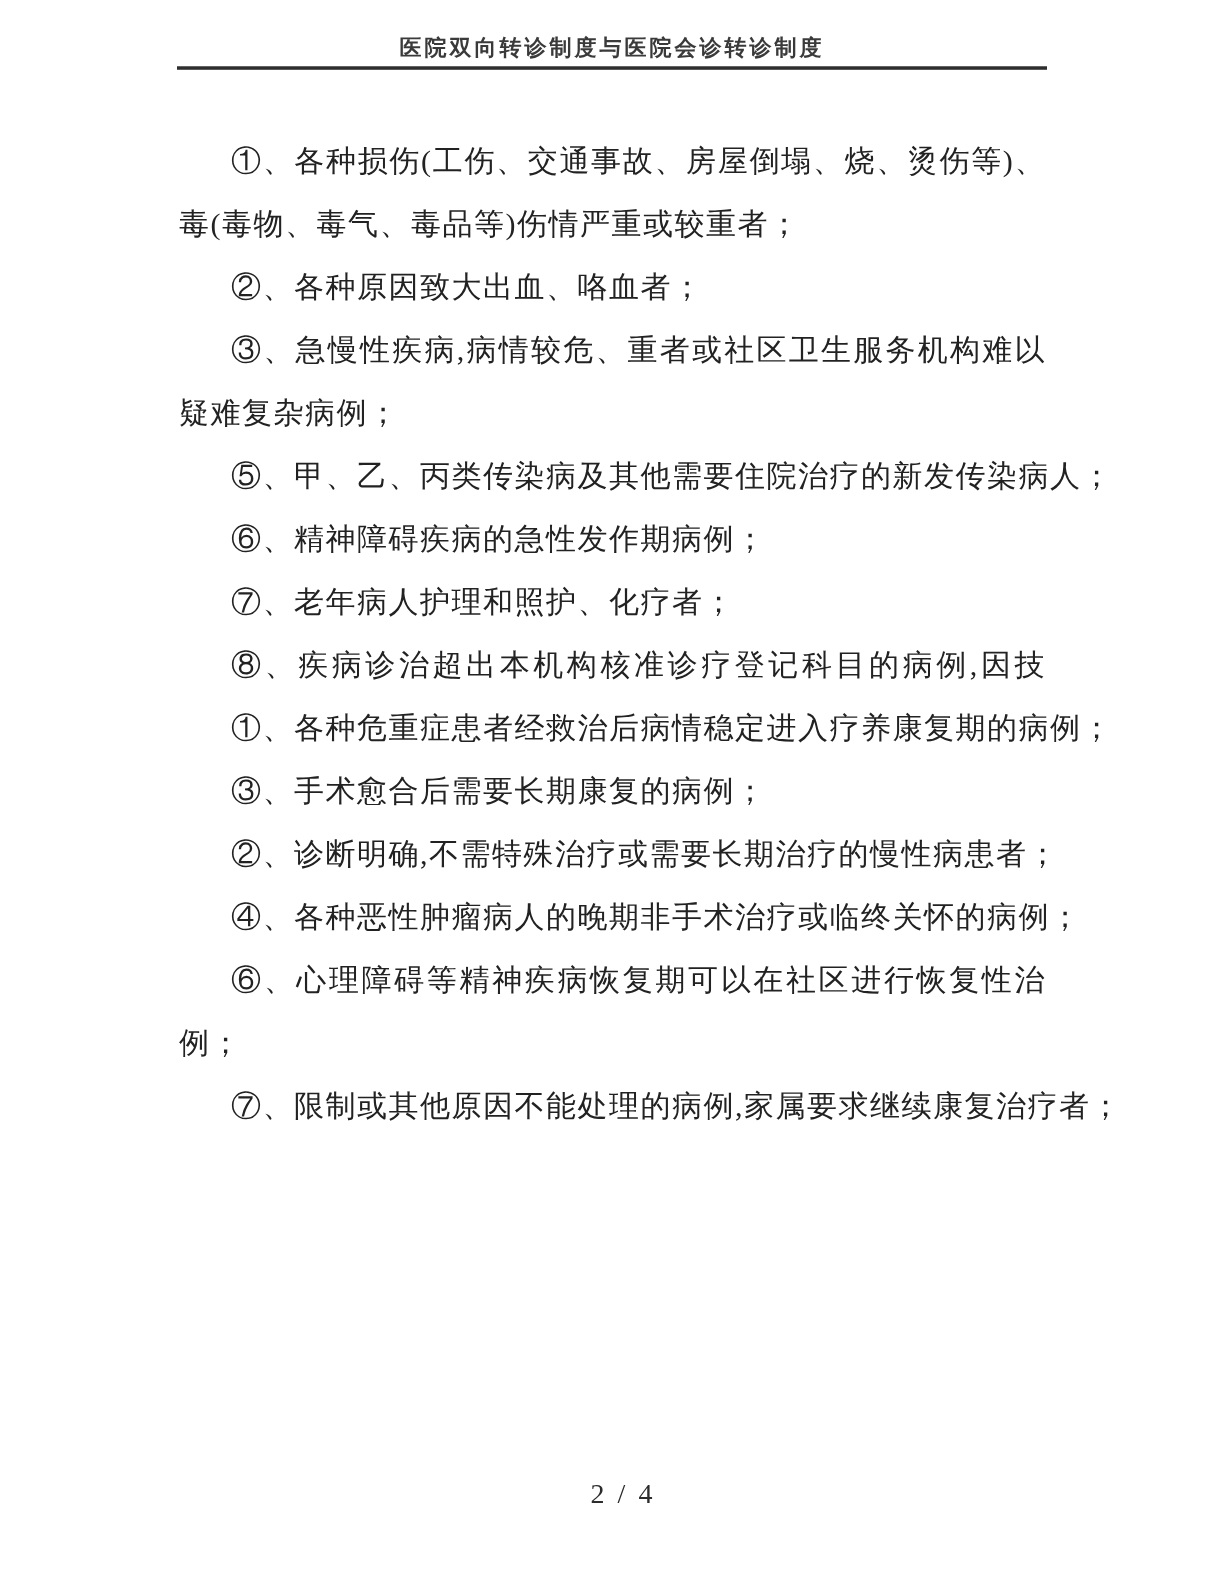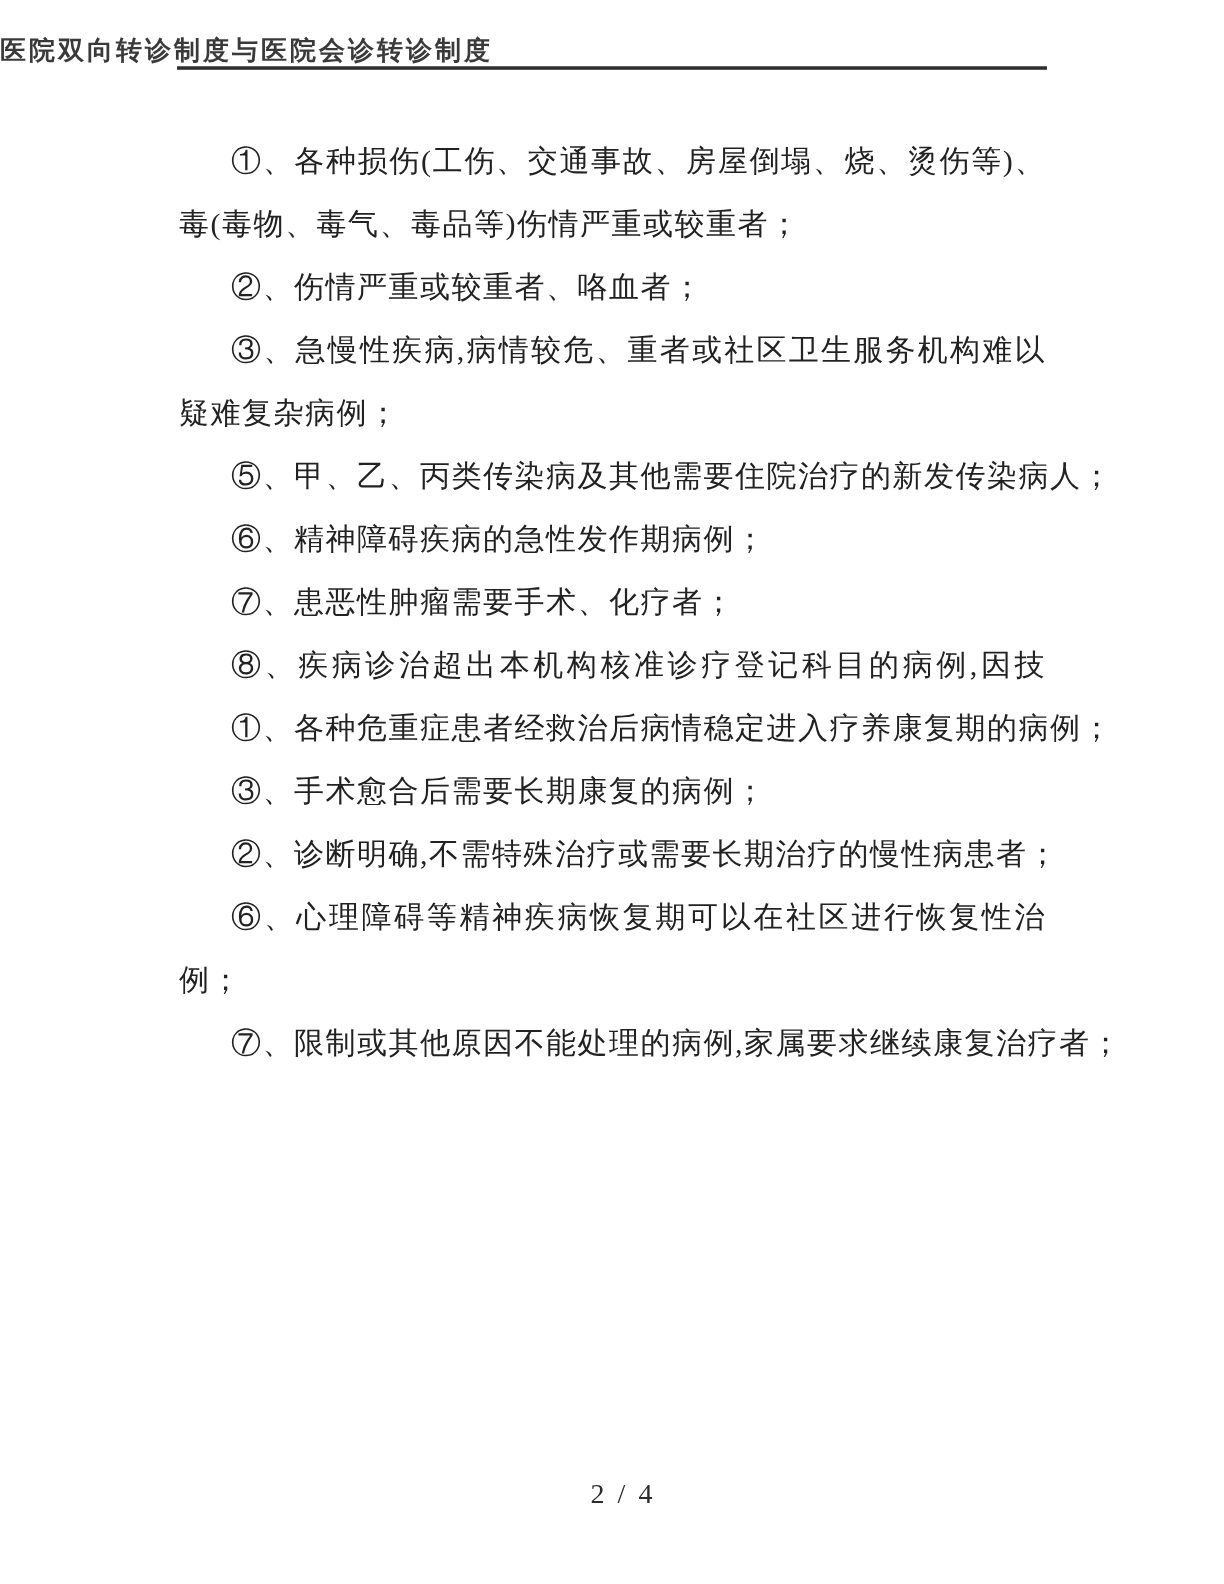--- a/index.html
+++ b/index.html
@@ -14,21 +14,22 @@
     background: #ffffff;
     font-family: "Liberation Serif", "DejaVu Serif", serif;
     color: #222222;
     overflow: hidden;
   }
   .header-title {
     position: absolute;
     top: 33px;
     left: 0;
     width: 100%;
-    font-size: 26px;
+    text-align: center;
+    font-size: 22px;
     font-weight: bold;
     letter-spacing: 3px;
     color: #3a3a3a;
     white-space: nowrap;
   }
   .header-rule {
     position: absolute;
     top: 66px;
     left: 177px;
     width: 870px;
@@ -75,30 +76,31 @@
 
 <div class="page">
 
   <div class="header-title">医院双向转诊制度与医院会诊转诊制度</div>
 
   <div class="header-rule"></div>
 
   <div class="body-text">
     <div class="ln indent justify">①、各种损伤(工伤、交通事故、房屋倒塌、烧、烫伤等)、急性</div>
     <div class="ln">毒(毒物、毒气、毒品等)伤情严重或较重者；</div>
-    <div class="ln indent">②、伤情严重或较重者、咯血者；</div>
+    <div class="ln indent">②、各种原因致大出血、咯血者；</div>
     <div class="ln indent justify">③、急慢性疾病,病情较危、重者或社区卫生服务机构难以实施有</div>
     <div class="ln">疑难复杂病例；</div>
     <div class="ln indent">⑤、甲、乙、丙类传染病及其他需要住院治疗的新发传染病人；</div>
     <div class="ln indent">⑥、精神障碍疾病的急性发作期病例；</div>
-    <div class="ln indent">⑦、患恶性肿瘤需要手术、化疗者；</div>
+    <div class="ln indent">⑦、老年病人护理和照护、化疗者；</div>
     <div class="ln indent justify">⑧、疾病诊治超出本机构核准诊疗登记科目的病例,因技术、设备</div>
     <div class="ln indent">①、各种危重症患者经救治后病情稳定进入疗养康复期的病例；</div>
     <div class="ln indent">③、手术愈合后需要长期康复的病例；</div>
     <div class="ln indent">②、诊断明确,不需特殊治疗或需要长期治疗的慢性病患者；</div>
+    <div class="ln indent">④、各种恶性肿瘤病人的晚期非手术治疗或临终关怀的病例；</div>
     <div class="ln indent justify">⑥、心理障碍等精神疾病恢复期可以在社区进行恢复性治疗的病</div>
     <div class="ln">例；</div>
     <div class="ln indent">⑦、限制或其他原因不能处理的病例,家属要求继续康复治疗者；</div>
   </div>
 
   <div class="footer">2 / 4</div>
 
 </div>
 
 </body></html>

